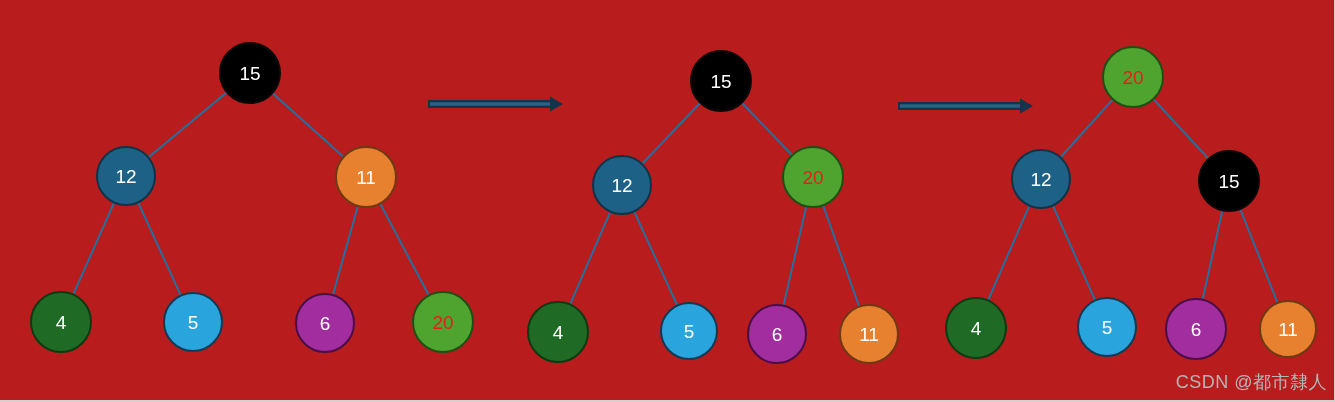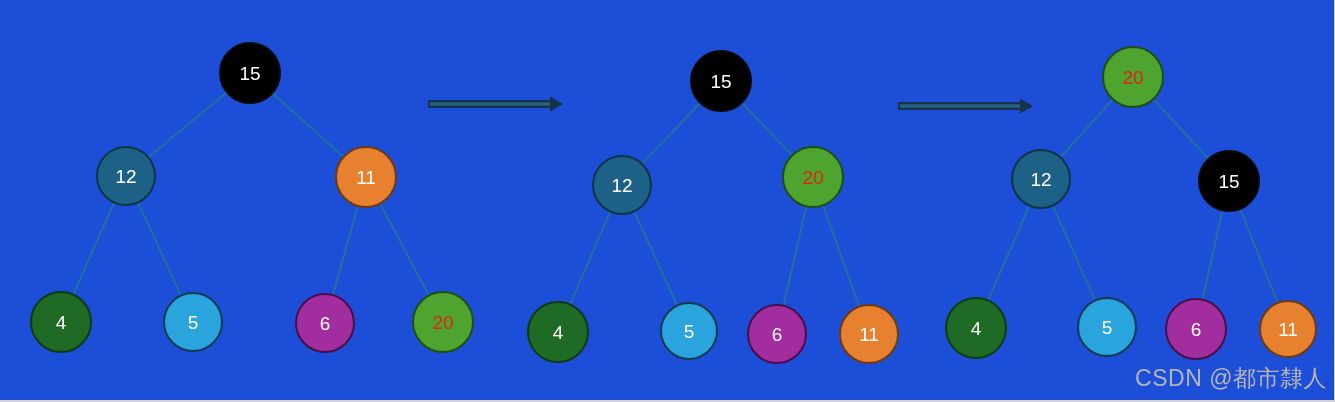--- a/index.html
+++ b/index.html
@@ -2,35 +2,35 @@
 <html><head>
 <meta charset="utf-8">
 <style>
   html, body { margin: 0; padding: 0; background: #ffffff; }
   body { width: 1335px; height: 402px; font-family: "Liberation Sans", sans-serif; }
   .stage {
     position: relative;
     width: 1335px;
     height: 402px;
     box-sizing: border-box;
-    background: #1d4ed8;
+    background: #b91c1c;
     border-right: 1px solid #cccccc;
     border-bottom: 2px solid #d2d2d2;
     overflow: hidden;
   }
   svg#scene { position: absolute; left: 0; top: 0; width: 1335px; height: 402px; display: block; }
   .node-label {
     font-family: "Liberation Sans", sans-serif;
     font-size: 19px;
   }
   .watermark {
     position: absolute;
     right: 7px;
     bottom: 6px;
-    font-size: 23px;
+    font-size: 18px;
     color: #b5b5b5;
     letter-spacing: 0.5px;
     user-select: none;
     white-space: nowrap;
   }
 </style>
 </head>
 <body>
 
 <div class="stage">

